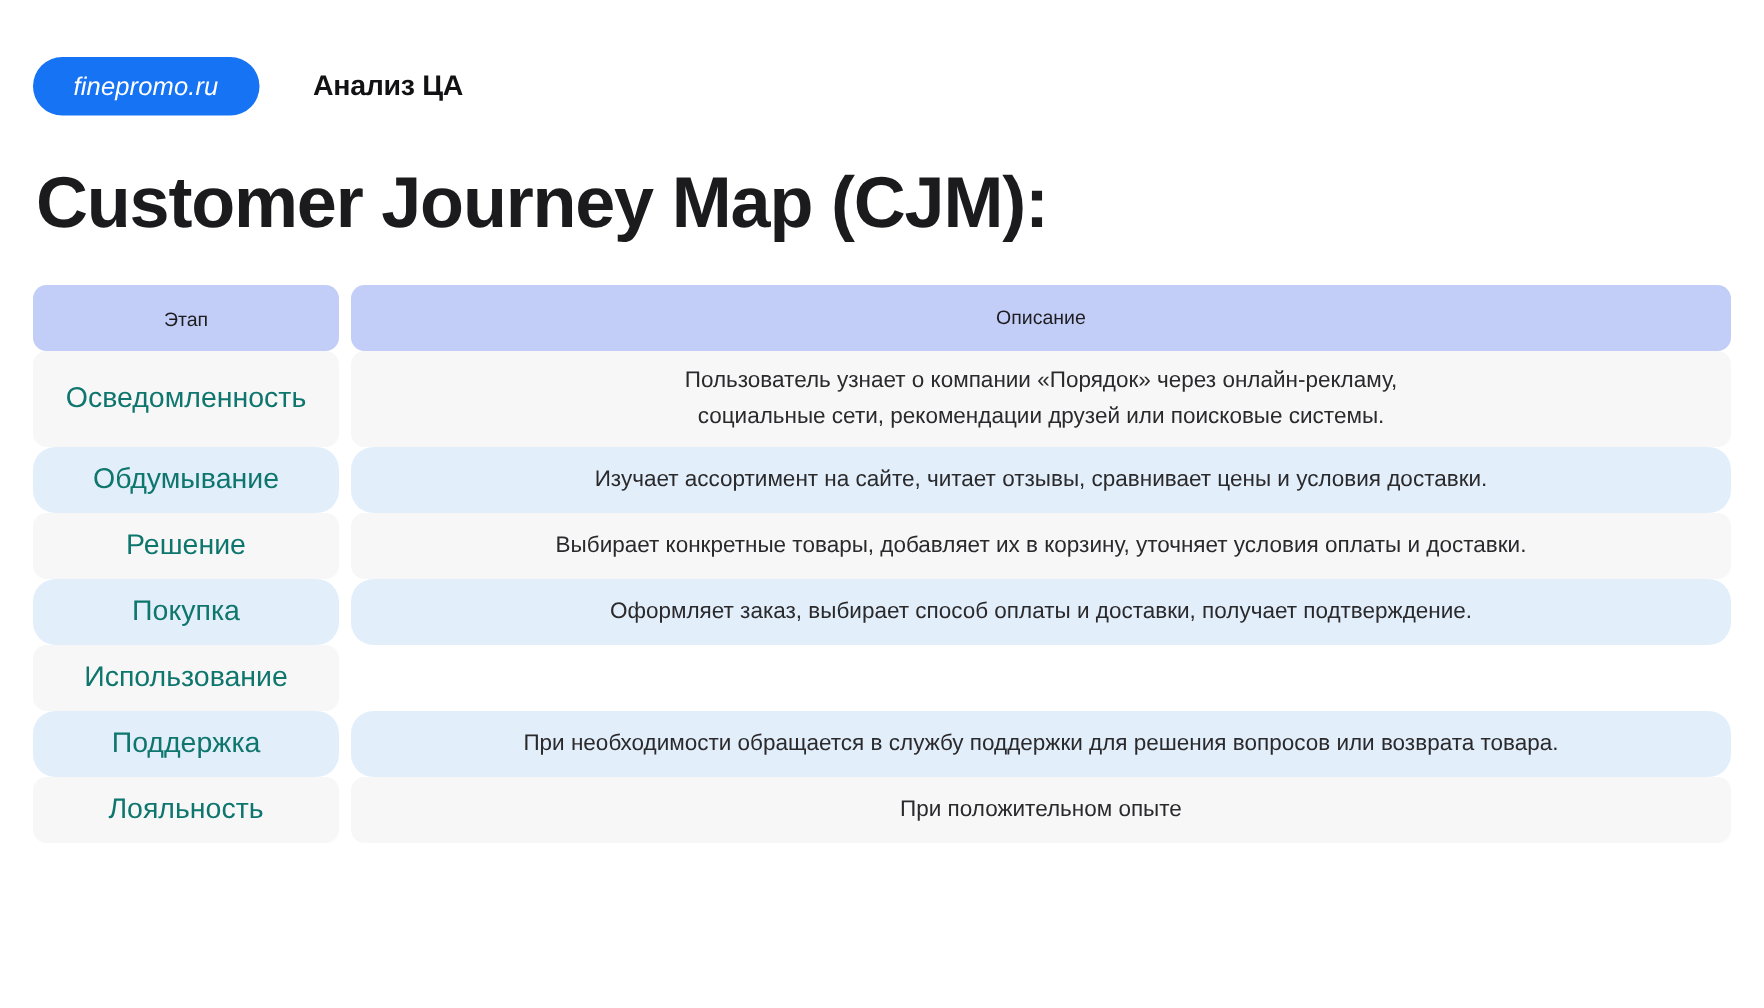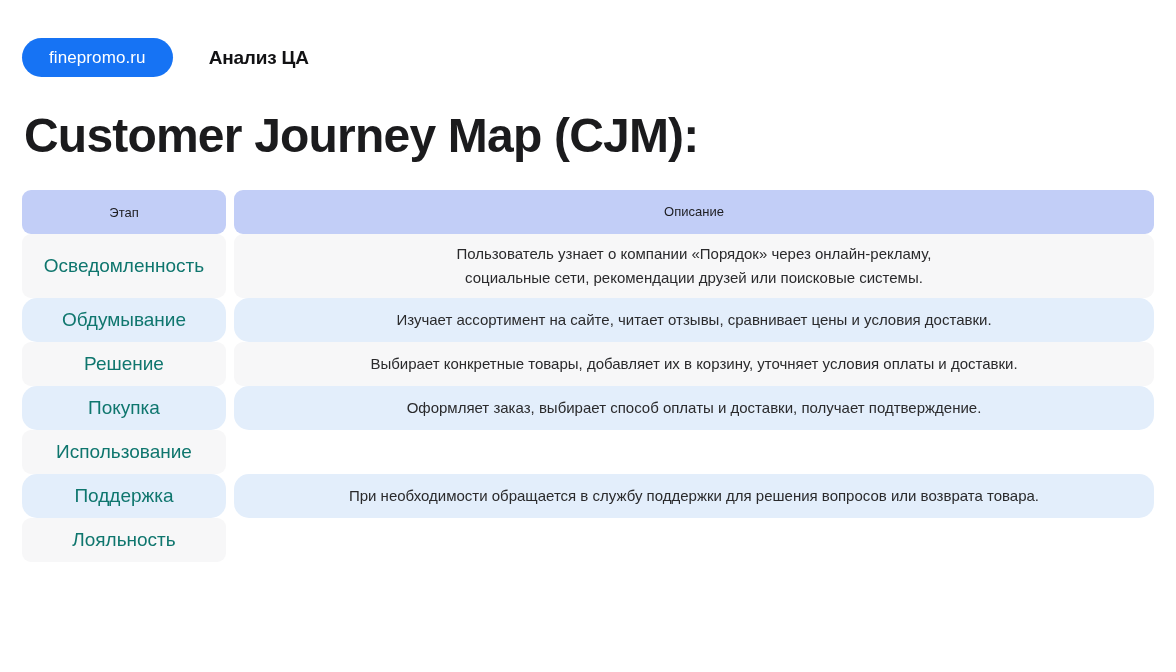--- a/index.html
+++ b/index.html
@@ -18,20 +18,21 @@
   }
   .logo-pill {
     background: var(--brand-blue, #1673F4);
     color: #ffffff;
     border-radius: 999px;
     padding: 11px 27px;
     font-size: 17px;
     line-height: 1;
     letter-spacing: 0.1px;
     cursor: pointer;
+    font-style: italic;
   }
   .nav-title {
     font-weight: 700;
     font-size: 19px;
     color: #121214;
     letter-spacing: -0.2px;
   }
   .page-title {
     margin: 31px 0 0 24px;
     font-size: 48px;
@@ -119,14 +120,15 @@
     <div class="cell stage">Использование</div>
   </div>
 
   <div class="cjm-row blue">
     <div class="cell stage">Поддержка</div>
     <div class="cell desc">При необходимости обращается в службу поддержки для решения вопросов или возврата товара.</div>
   </div>
 
   <div class="cjm-row gray">
     <div class="cell stage">Лояльность</div>
+    <div class="cell desc">При положительном опыте</div>
   </div>
 </div>
 
 </body></html>

